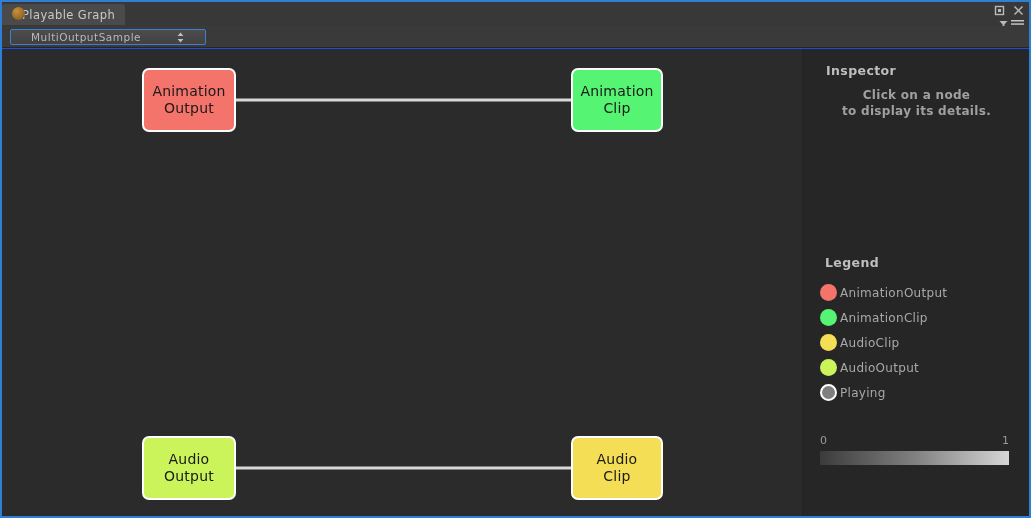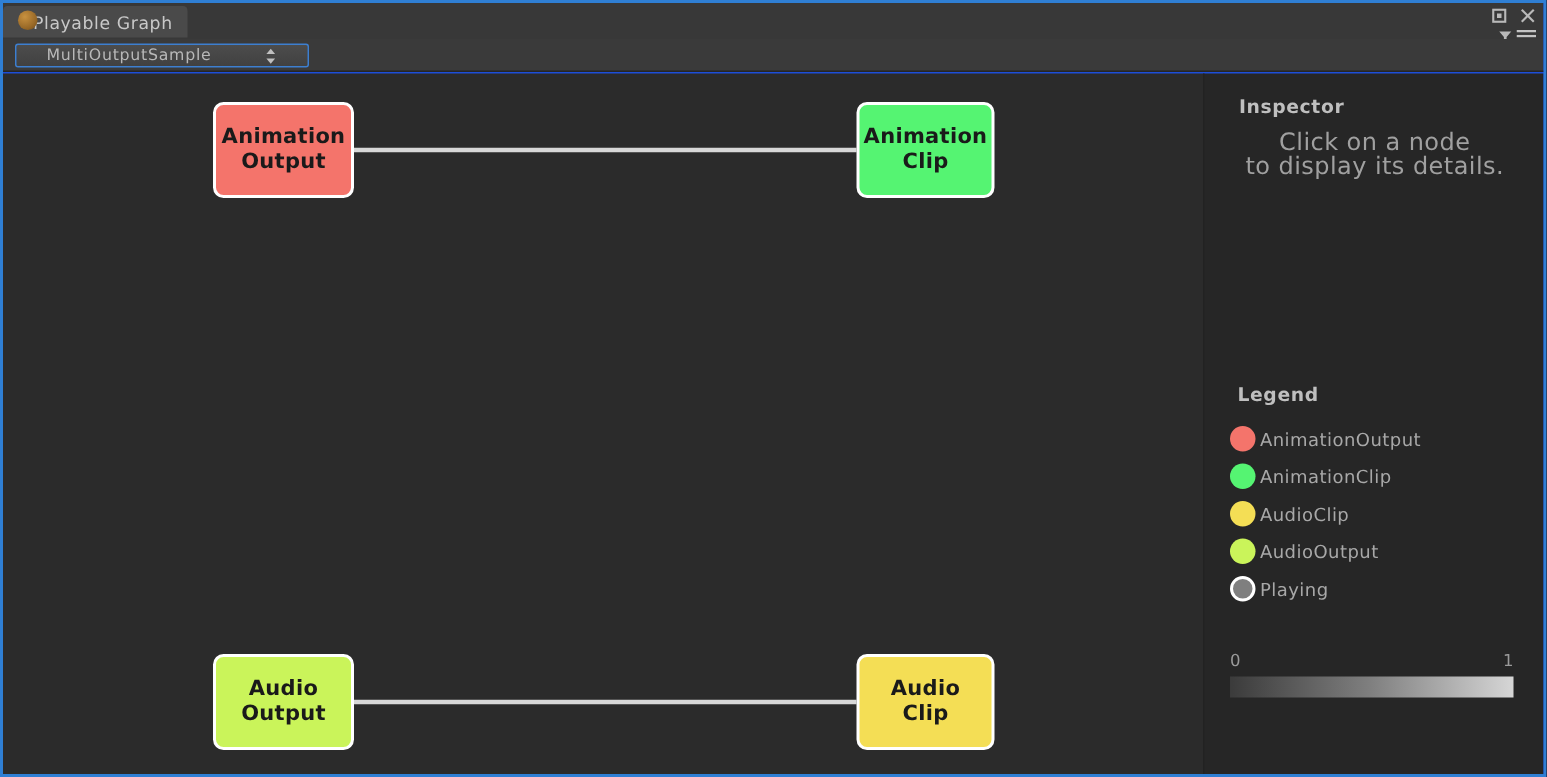--- a/index.html
+++ b/index.html
@@ -130,21 +130,21 @@
     display: flex;
     align-items: center;
     justify-content: center;
     text-align: center;
     color: #1a1a1a;
     font-size: 14px;
     line-height: 17px;
     letter-spacing: 0.2px;
     font-family: "DejaVu Sans", "Liberation Sans", sans-serif;
   }
-  .node-label { display: block; white-space: pre-line; font-weight: bold; }
+  .node-label { display: block; white-space: pre-line; }
 
   
   #sidebar {
     position: absolute;
     left: 800px; top: 47px;
     width: 227px;
     height: 467px;
     background: #262626;
     border-left: 1px solid #222222;
   }
@@ -159,25 +159,26 @@
   #inspector {
     position: absolute;
     left: 0; top: 14px;
     width: 227px;
   }
   #inspector .panel-title { margin-left: 23px; }
   #inspector-hint {
     margin-top: 9px;
     padding: 0 14px;
     text-align: center;
-    font-size: 16px;
+    font-size: 12px;
     line-height: 16px;
     color: #a0a0a0;
     letter-spacing: 0.3px;
     white-space: pre-line;
+    font-weight: bold;
   }
 
   #legend {
     position: absolute;
     left: 0; top: 206px;
     width: 227px;
   }
   #legend .panel-title { margin-left: 22px; }
   #legend-list { margin-top: 10px; }
   .legend-row {

